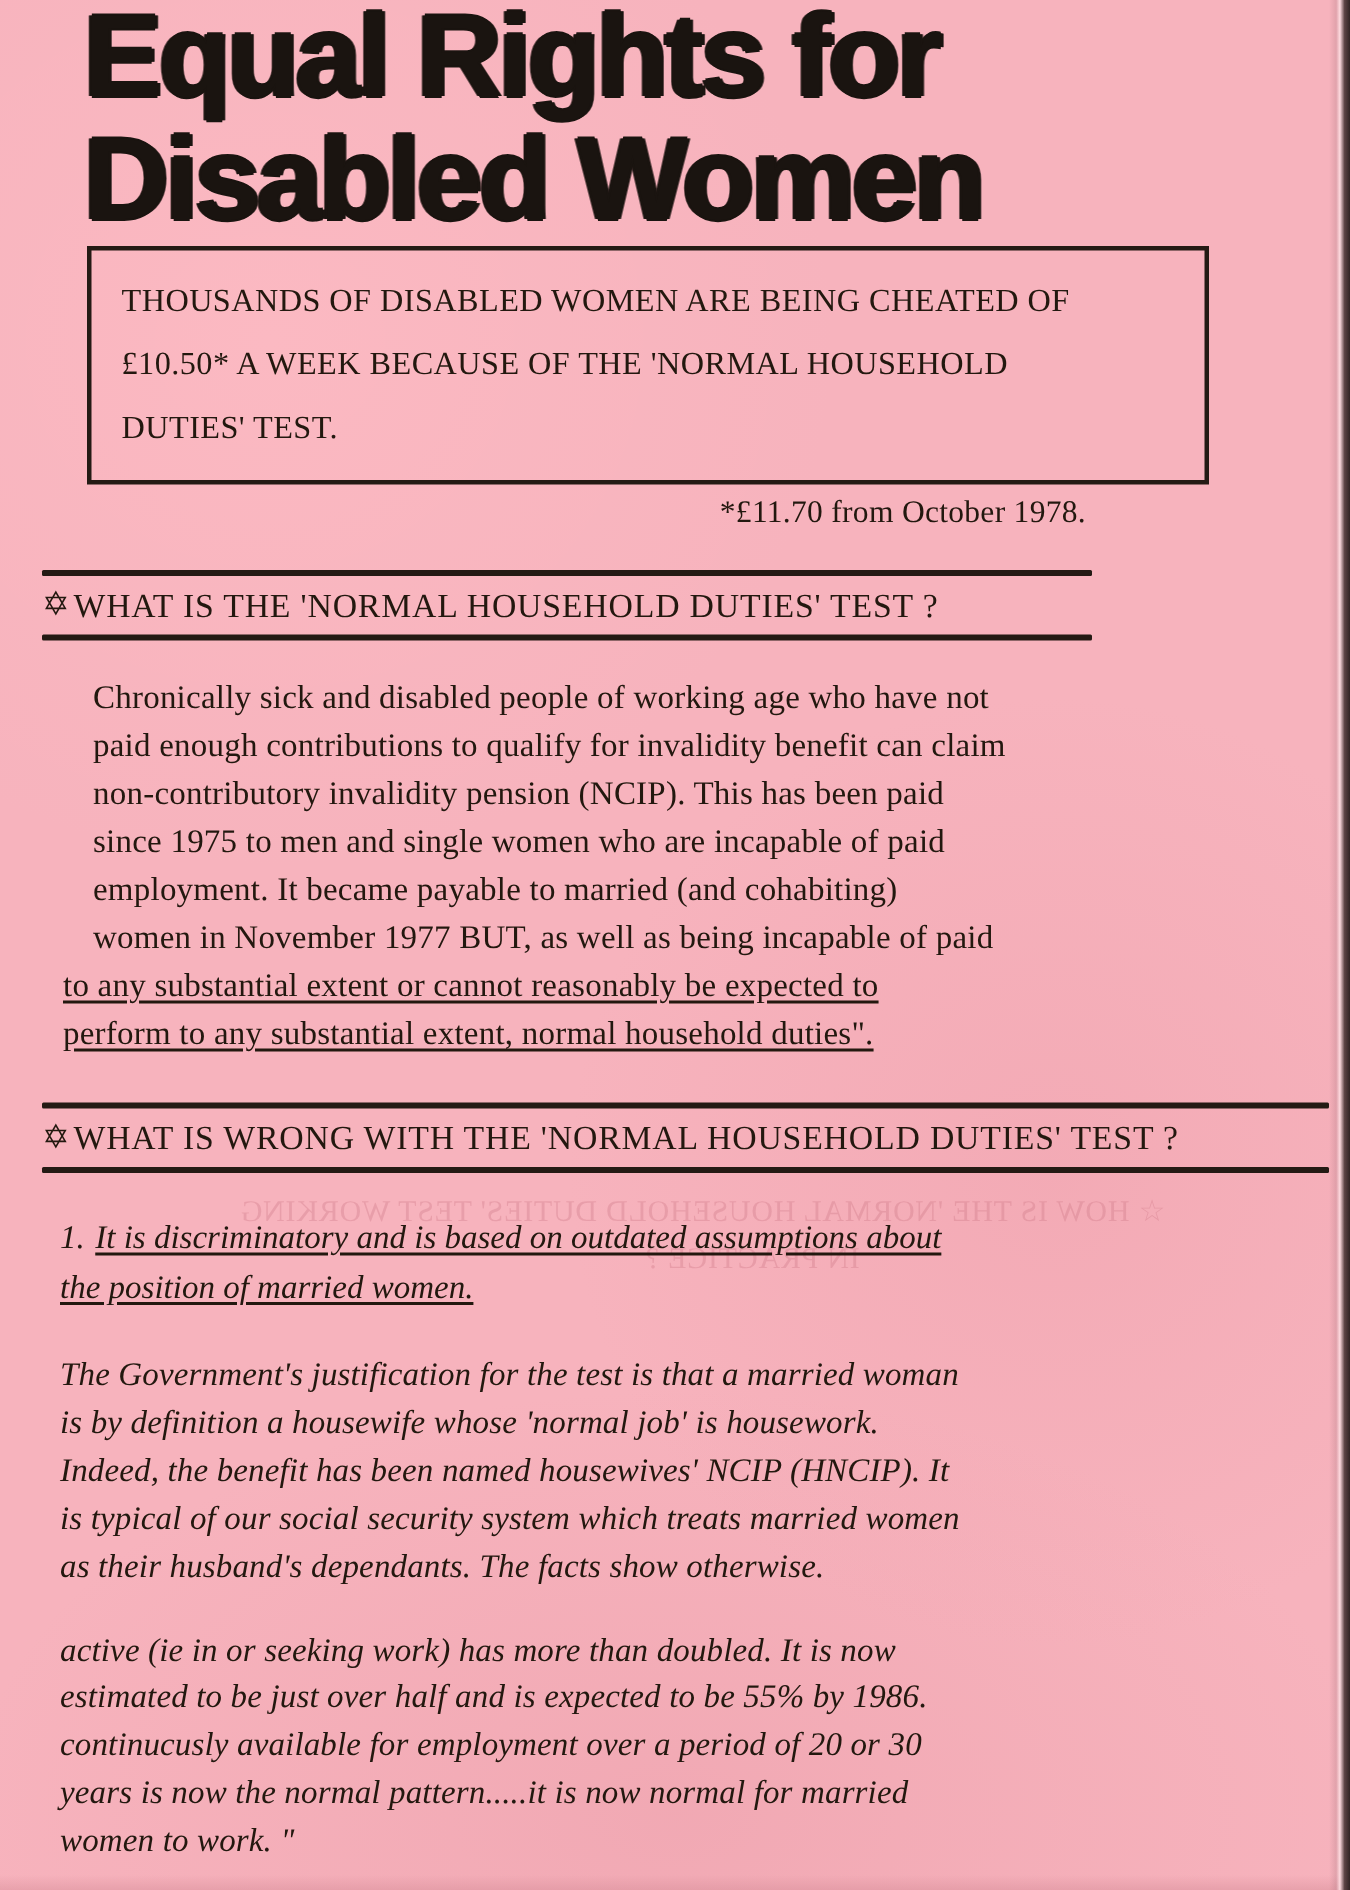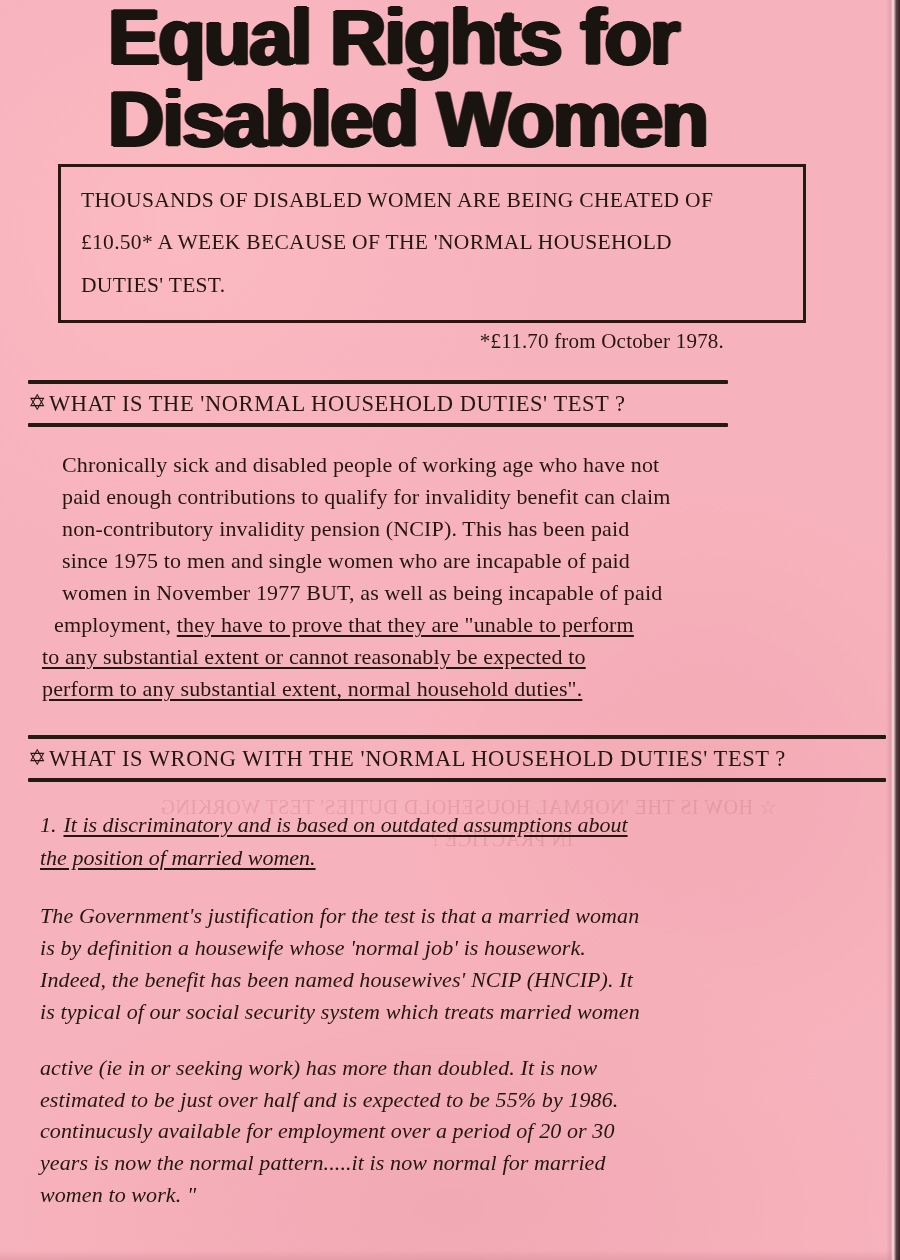--- a/index.html
+++ b/index.html
@@ -63,22 +63,21 @@
     pointer-events: none;
     letter-spacing: .5px;
   }
   .content {
     position: relative;
     z-index: 4;
   }
 
   
   .masthead {
-    padding: 0 0 0 80px;
-    margin-left: 28px;
+    padding: 0 0 0 56px;
   }
   .masthead .line {
     font-family: "Liberation Sans", "DejaVu Sans", sans-serif;
     font-weight: 700;
     color: #1a1410;
     letter-spacing: -2px;
     line-height: .92;
     text-shadow:
       1.6px 0 0 #1a1410, -1.6px 0 0 #1a1410,
       0 1.2px 0 #1a1410, 0 -1.2px 0 #1a1410,
@@ -204,22 +203,22 @@
       </div>
       <div class="rule bottom"></div>
     </div>
 
     <div class="body-block">
       <p>
         <span class="ln">Chronically sick and disabled people of working age who have not</span>
         <span class="ln">paid enough contributions to qualify for invalidity benefit can claim</span>
         <span class="ln">non-contributory invalidity pension (NCIP).  This has been paid</span>
         <span class="ln">since 1975 to men and single women who are incapable of paid</span>
+        <span class="ln">employment.  It became payable to married (and cohabiting)</span>
         <span class="ln">women in November 1977 BUT, as well as being incapable of paid</span>
-        <span class="ln" style="margin-left:-8px;"><span>employment, </span><span class="u">they have to prove that they are "unable to perform</span></span>
         <span class="ln u" style="margin-left:-20px;">to any substantial extent or cannot reasonably be expected to</span>
         <span class="ln u" style="margin-left:-20px;">perform to any substantial extent, normal household duties".</span>
       </p>
     </div>
 
     <div class="sec-head sec2-head" style="margin-top:30px;">
       <div class="rule top"></div>
       <div class="htext">
         <span class="star-icon">✡</span>
         <span>WHAT IS WRONG WITH THE 'NORMAL HOUSEHOLD DUTIES' TEST ?</span>
@@ -230,20 +229,21 @@
     <div class="numbered" style="margin-left:40px;font-style:italic;">
       <span class="ln"><span class="num">1.</span><span class="u">It is discriminatory and is based on outdated assumptions about</span></span>
       <span class="ln u">the position of married women.</span>
     </div>
 
     <div class="para" style="margin-left:40px;">
       <span class="ln">The Government's justification for the test is that a married woman</span>
       <span class="ln">is by definition a housewife whose 'normal job' is housework.</span>
       <span class="ln">Indeed, the benefit has been named housewives' NCIP (HNCIP).  It</span>
       <span class="ln">is typical of our social security system which treats married women</span>
+      <span class="ln">as their husband's dependants.  The facts show otherwise.</span>
     </div>
 
     <div class="para tight" style="margin-left:40px;">
       <span class="ln">active (ie in or seeking work) has more than doubled.  It is now</span>
       <span class="ln">estimated to be just over half and is expected to be 55% by 1986.</span>
       <span class="ln"> continucusly available  for employment over a period of 20 or 30</span>
       <span class="ln">years is now the normal pattern.....it is now normal for married</span>
       <span class="ln">women to work. "</span>
     </div>
 

